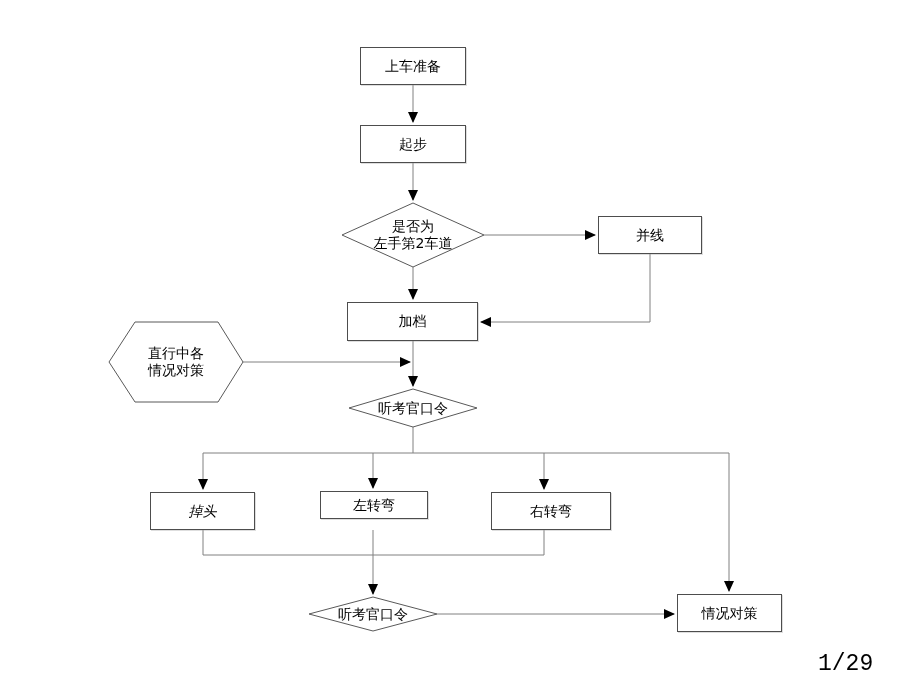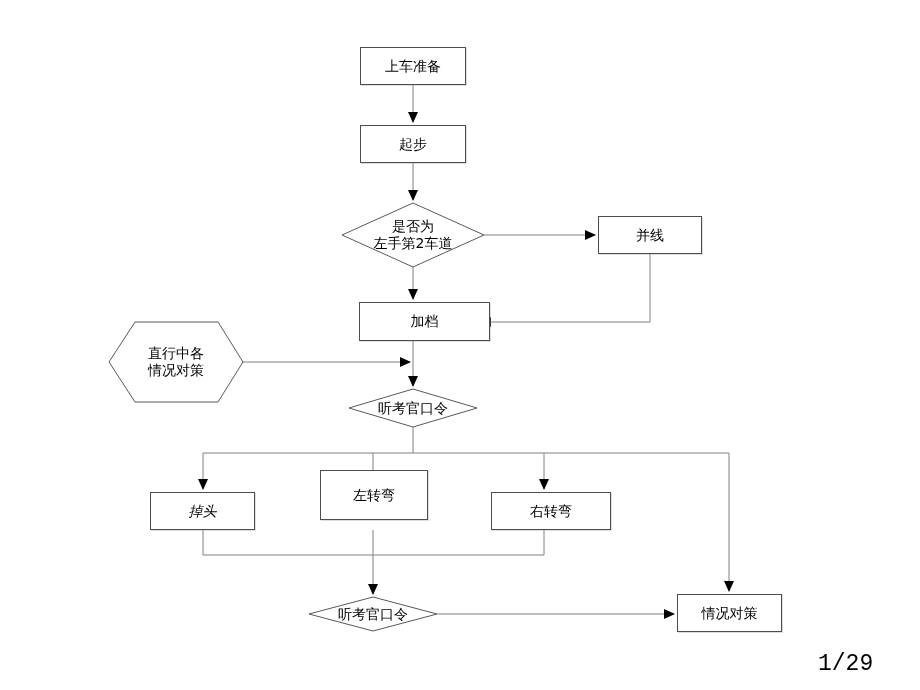--- a/index.html
+++ b/index.html
@@ -111,25 +111,25 @@
       <polygon points="109,362 135,322 218,322 243,362 218,402 135,402"></polygon>
     </g>
   </svg>
 
   <div class="node rect-node" style="left:360px; top:47px;  width:106px; height:38px;">上车准备</div>
 
   <div class="node rect-node" style="left:360px; top:125px; width:106px; height:38px;">起步</div>
 
   <div class="node rect-node" style="left:598px; top:216px; width:104px; height:38px;">并线</div>
 
-  <div class="node rect-node" style="left:347px; top:302px; width:131px; height:39px;margin-left:12px;">加档</div>
+  <div class="node rect-node" style="left:347px; top:302px; width:131px; height:39px;">加档</div>
 
   <div class="node rect-node" style="left:150px; top:492px; width:105px; height:38px;font-style:italic;">掉头</div>
 
-  <div class="node rect-node" style="left:320px; top:470px; width:108px; height:50px;">左转弯</div>
+  <div class="node rect-node" style="left:320px; top:491px; width:108px; height:28px;">左转弯</div>
 
   <div class="node rect-node" style="left:491px; top:492px; width:120px; height:38px;">右转弯</div>
 
   <div class="node rect-node" style="left:677px; top:594px; width:105px; height:38px;">情况对策</div>
 
   <div class="node shape-label" style="left:342px; top:203px; width:142px; height:64px;">
     <span>是否为</span>
     <span>左手第2车道</span>
   </div>
 

